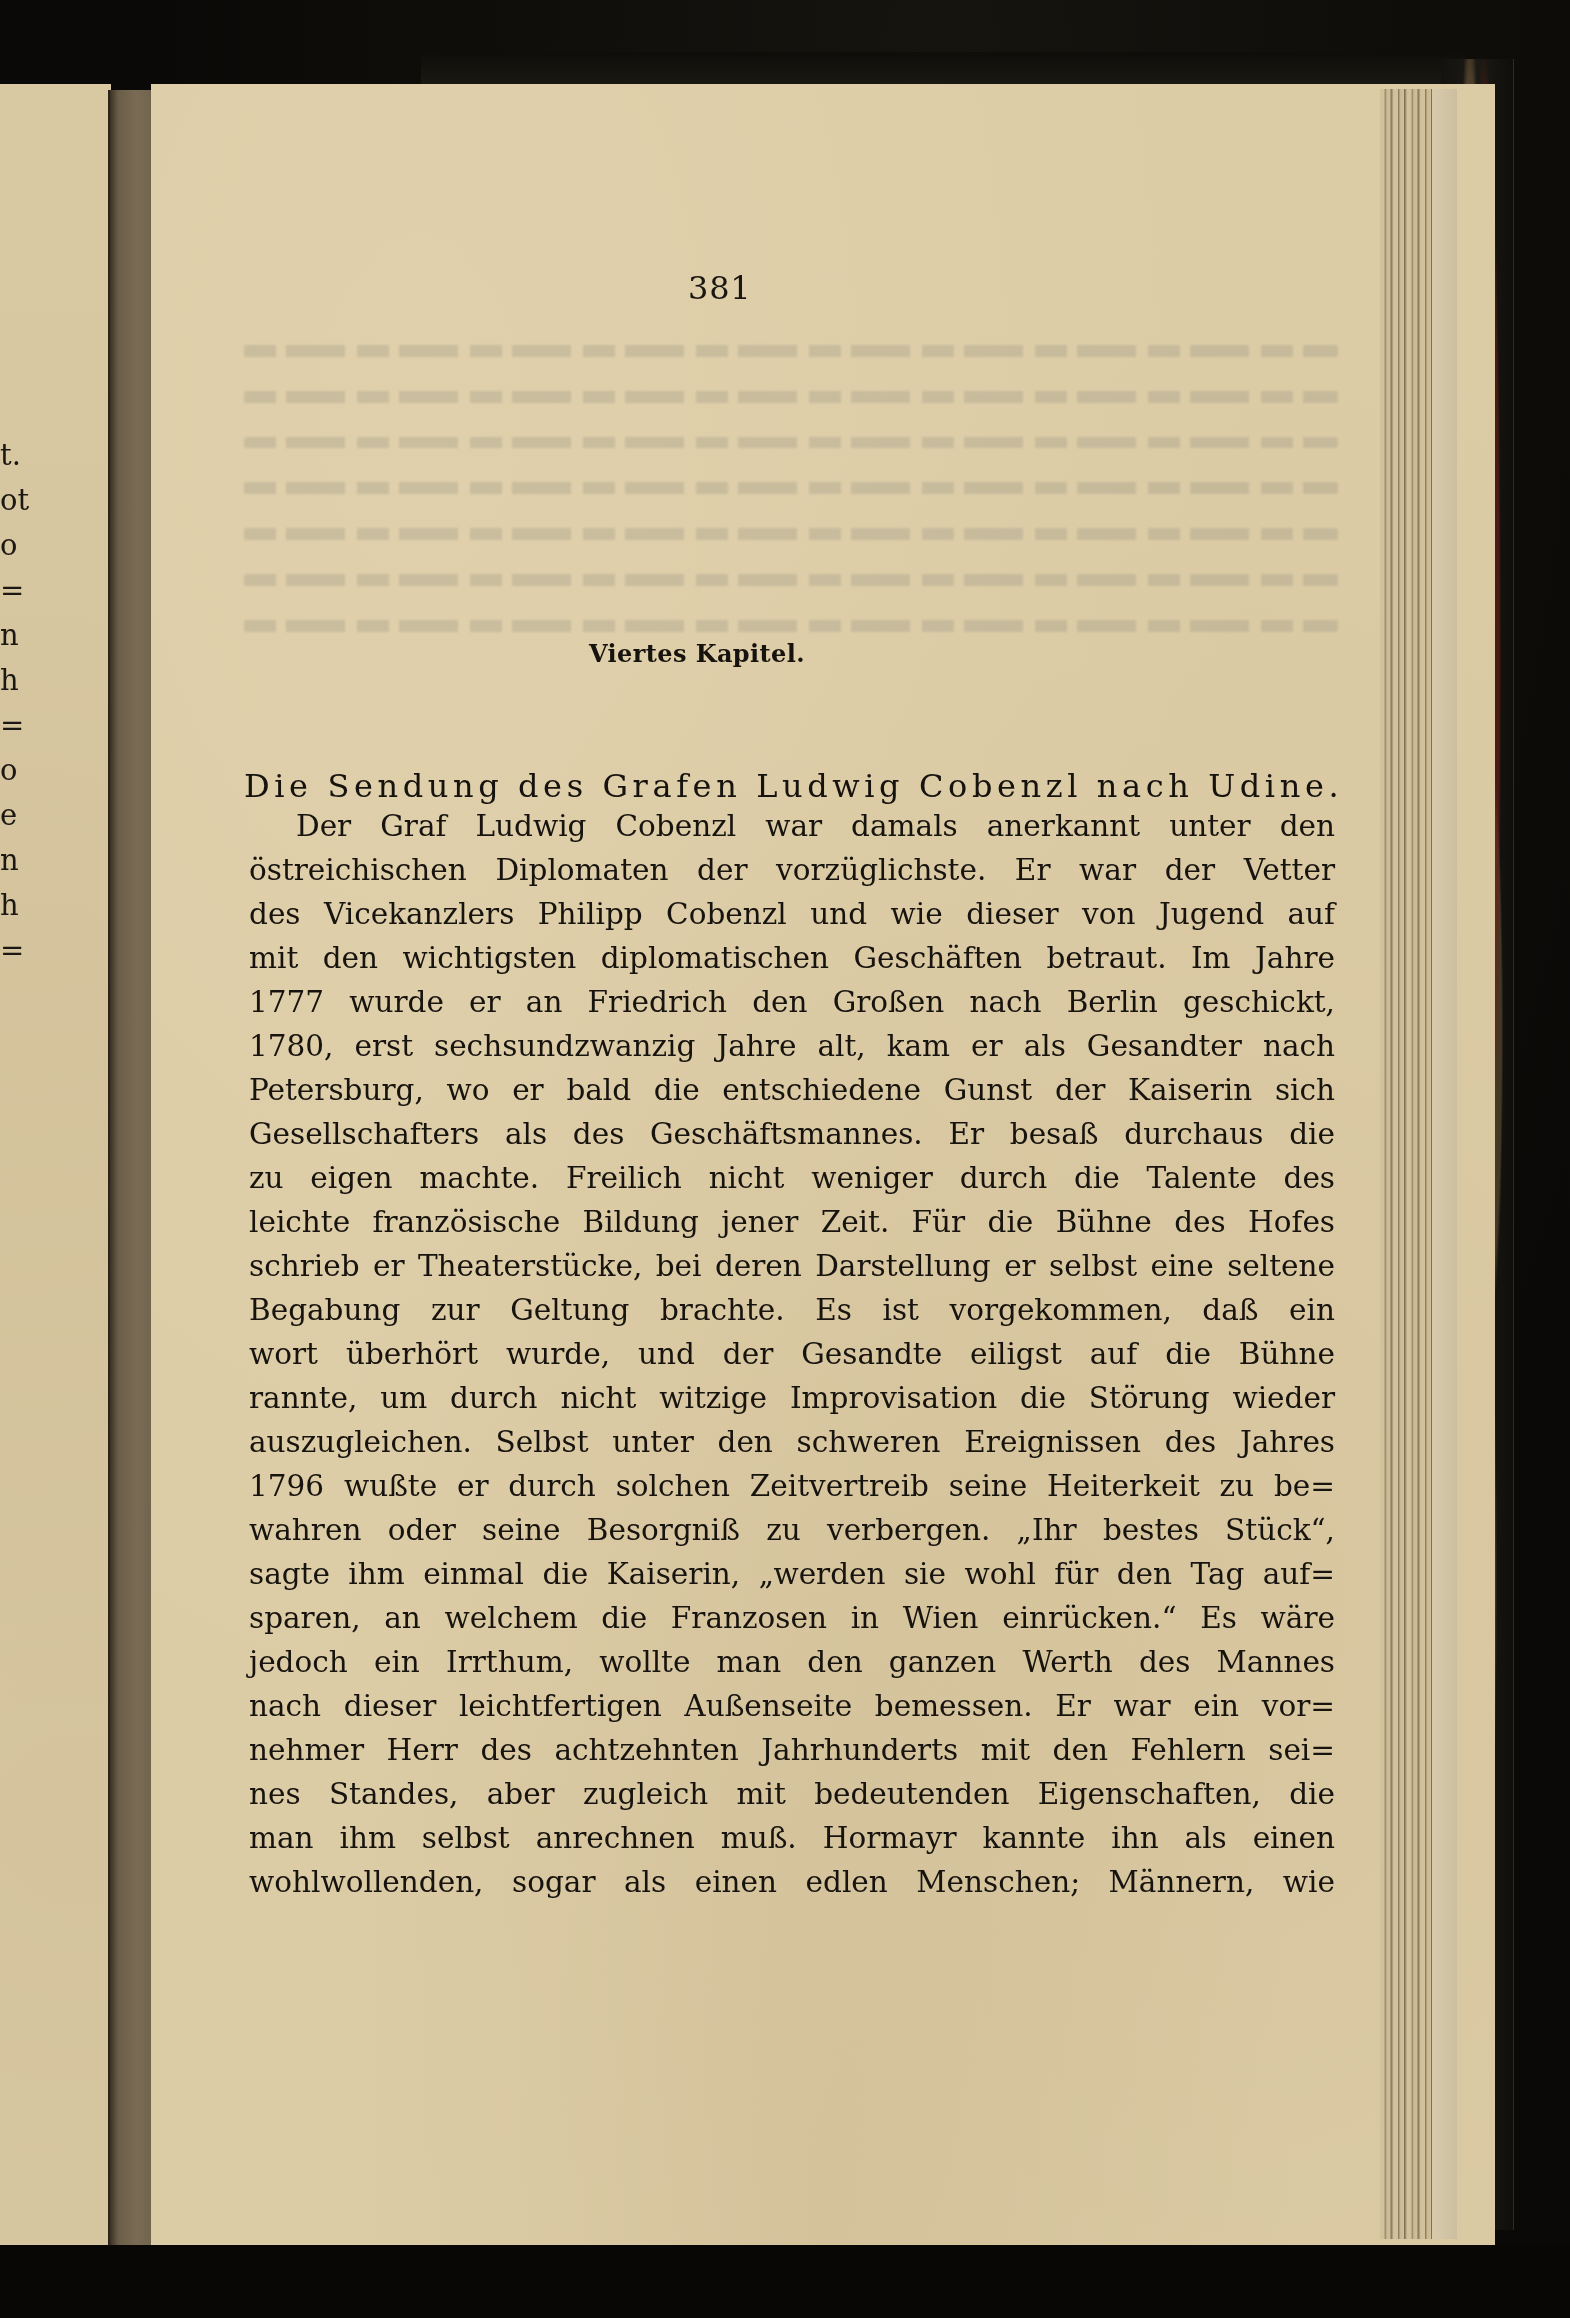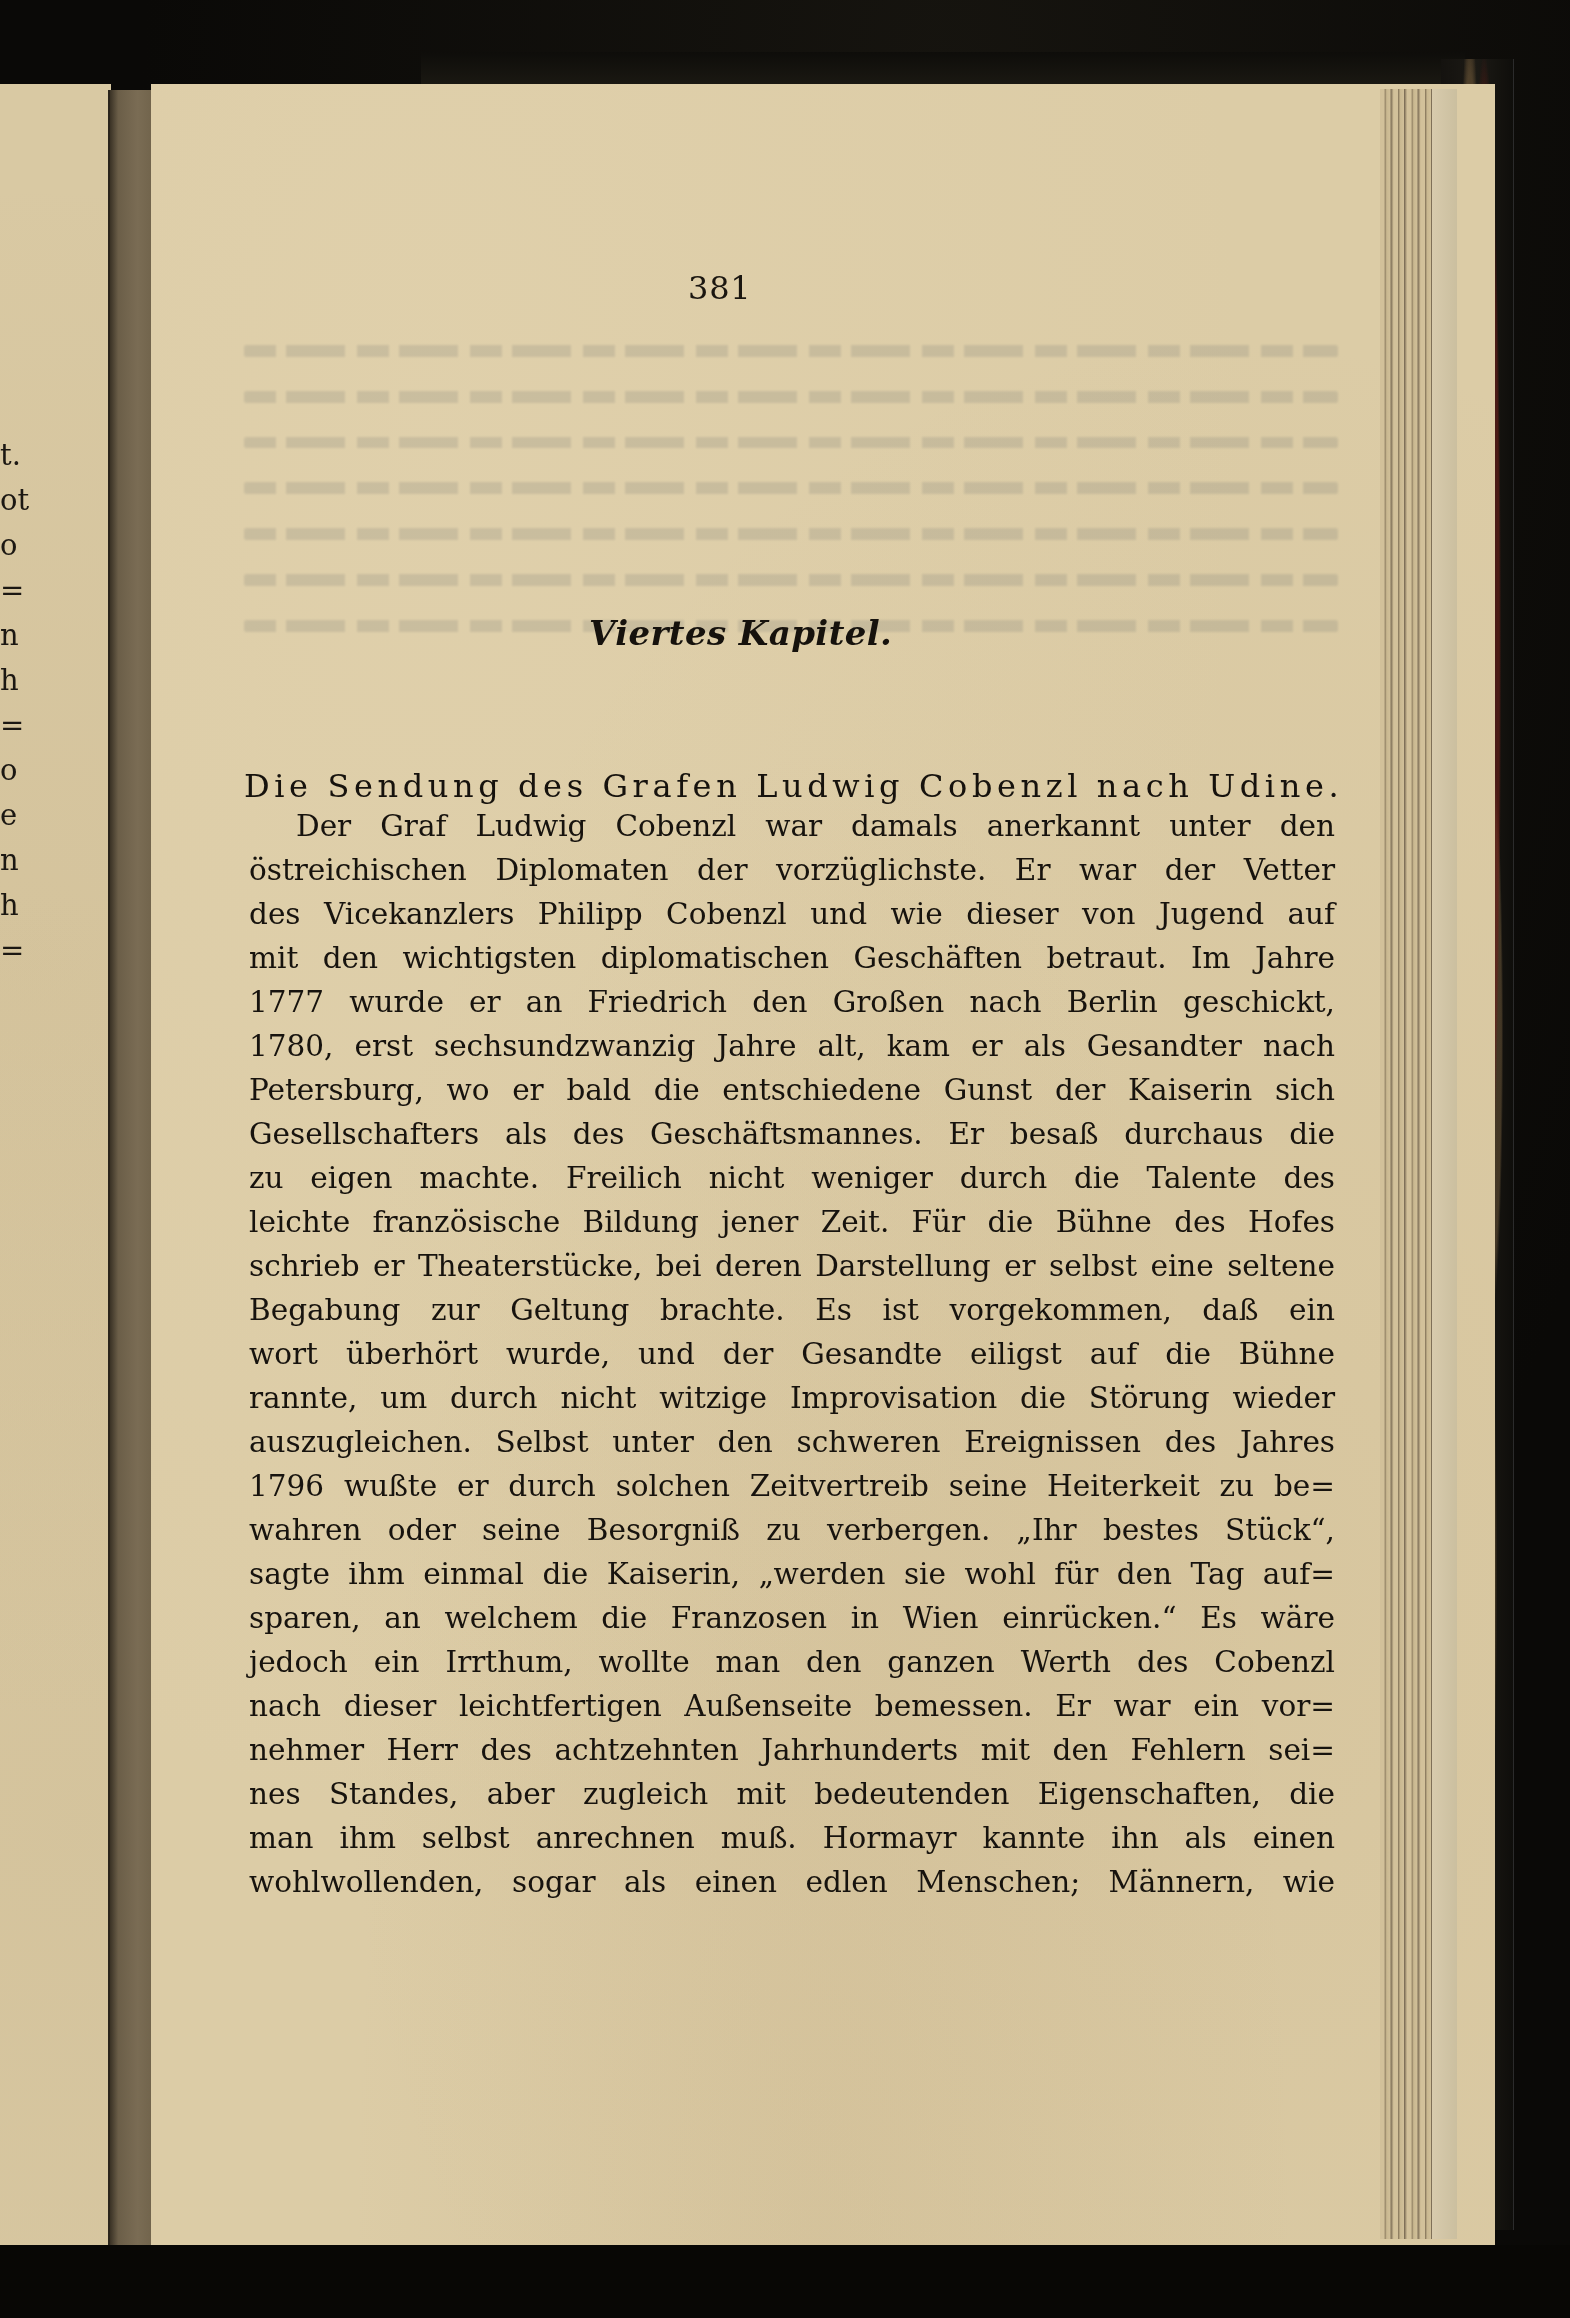--- a/index.html
+++ b/index.html
@@ -144,28 +144,27 @@
       top: 185px;
       width: 168px;
       font-family: "DejaVu Serif", serif;
       font-size: 32px;
       color: #1a1610;
       letter-spacing: 0.8px;
     }
     .chapter-heading {
       position: absolute;
       left: 438px;
-      top: 529px;
+      top: 555px;
       width: 505px;
       font-family: "DejaVu Serif", serif;
       font-weight: bold;
-      font-size: 34px;
+      font-size: 24px;
       color: #16120d;
       letter-spacing: 0.4px;
-      font-style: italic;
     }
     .chapter-subtitle {
       position: absolute;
       left: 93px;
       top: 635px;
       width: 1094px;
       font-family: "DejaVu Serif", serif;
       font-size: 32px;
       color: #16120d;
       letter-spacing: 4.6px;
@@ -262,21 +261,21 @@
     <span class="line">leichte französische Bildung jener Zeit. Für die Bühne des Hofes</span>
     <span class="line">schrieb er Theaterstücke, bei deren Darstellung er selbst eine seltene</span>
     <span class="line">Begabung zur Geltung brachte. Es ist vorgekommen, daß ein</span>
     <span class="line">wort überhört wurde, und der Gesandte eiligst auf die Bühne</span>
     <span class="line">rannte, um durch nicht witzige Improvisation die Störung wieder</span>
     <span class="line">auszugleichen. Selbst unter den schweren Ereignissen des Jahres</span>
     <span class="line">1796 wußte er durch solchen Zeitvertreib seine Heiterkeit zu be=</span>
     <span class="line">wahren oder seine Besorgniß zu verbergen. „Ihr bestes Stück“,</span>
     <span class="line">sagte ihm einmal die Kaiserin, „werden sie wohl für den Tag auf=</span>
     <span class="line">sparen, an welchem die Franzosen in Wien einrücken.“ Es wäre</span>
-    <span class="line">jedoch ein Irrthum, wollte man den ganzen Werth des Cobenzl</span>
+    <span class="line">jedoch ein Irrthum, wollte man den ganzen Werth des Mannes</span>
     <span class="line">nach dieser leichtfertigen Außenseite bemessen. Er war ein vor=</span>
     <span class="line">nehmer Herr des achtzehnten Jahrhunderts mit den Fehlern sei=</span>
     <span class="line">nes Standes, aber zugleich mit bedeutenden Eigenschaften, die</span>
     <span class="line">man ihm selbst anrechnen muß. Hormayr kannte ihn als einen</span>
     <span class="line last">wohlwollenden, sogar als einen edlen Menschen; Männern, wie</span>
   </div>
 </div>
 
 <div class="fore-edge"></div>
 <div class="bottom-shadow"></div>

